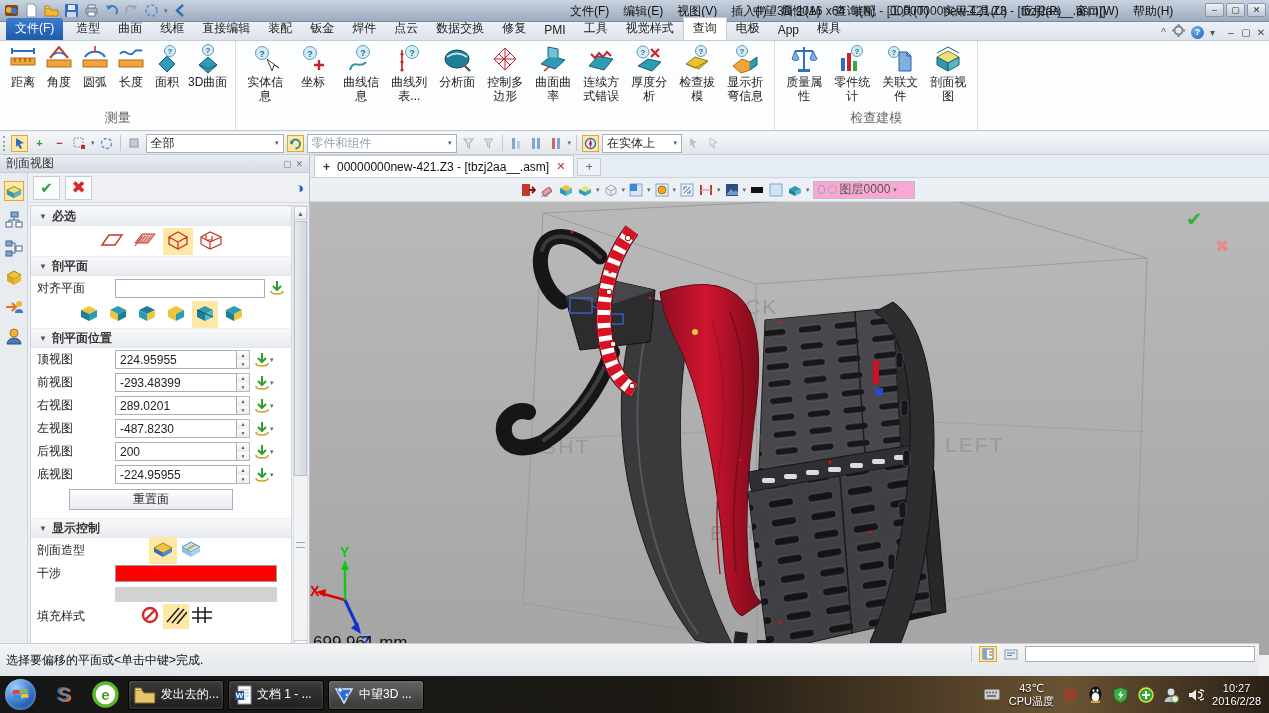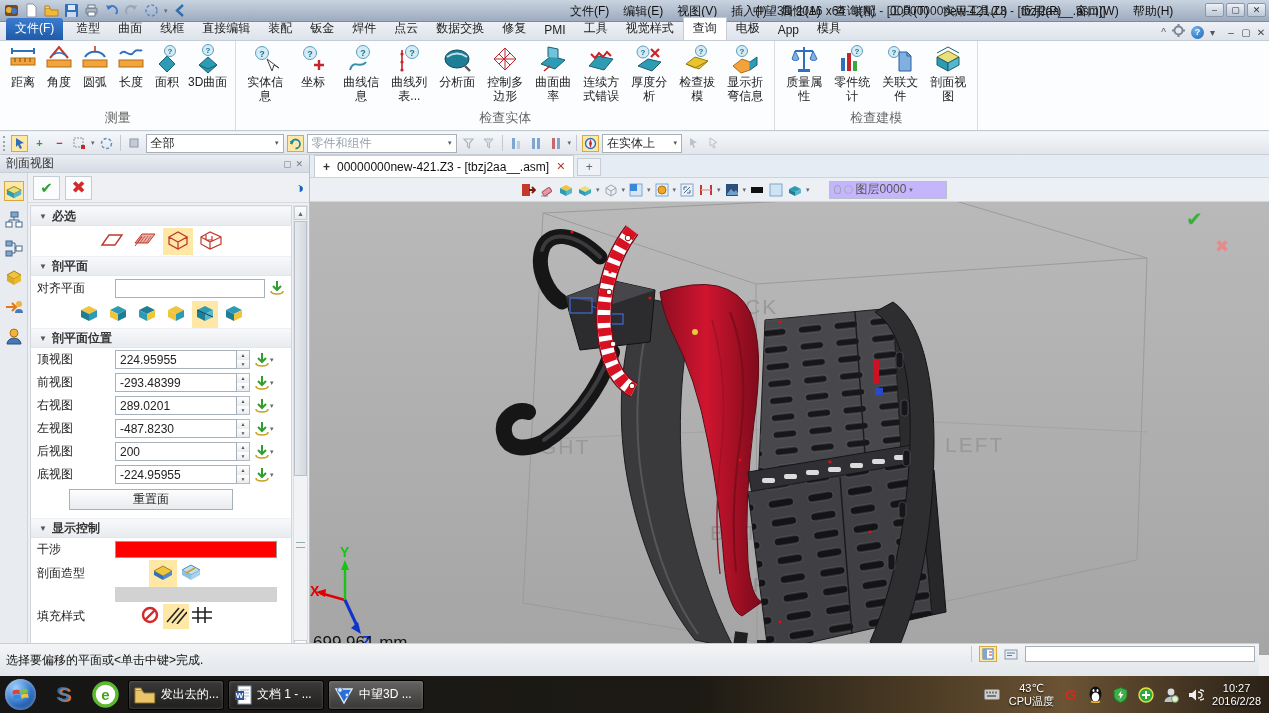--- a/index.html
+++ b/index.html
@@ -75,21 +75,21 @@
 .pscroll .sa{position:absolute;left:0;right:0;height:14px;background:linear-gradient(#fdfdfe,#e7eaee);border:1px solid #c9ced5;font-size:7px;text-align:center;line-height:13px;color:#666}
 .pscroll .thumb{position:absolute;left:0;right:0;top:15px;height:255px;background:linear-gradient(90deg,#e7eaee,#d4d9df);border:1px solid #b9c0c8}
 .grip{position:absolute;left:2px;right:2px;top:336px;height:6px;border-top:1px solid #9aa;border-bottom:1px solid #9aa}
 
 .doctabs{position:absolute;left:310px;top:155px;right:0;height:23px;background:#e6ecf3;border-bottom:1px solid #cdd3da;display:flex;align-items:flex-end;padding-left:4px}
 .dtab{height:22px;background:#fff;border:1px solid #c6ccd4;border-bottom:none;display:flex;align-items:center;gap:7px;padding:0 8px;color:#111}
 .dtab .x{color:#b03a2e;font-size:11px;font-weight:bold}
 .newtab{width:24px;height:18px;margin:0 0 1px 3px;border:1px solid #c6ccd4;background:#eef2f7;color:#667;text-align:center;line-height:16px}
 .vptb{position:absolute;left:310px;top:178px;right:0;height:24px;background:#ecf0f5;border-bottom:1px solid #d0d5db;display:flex;align-items:center;gap:3px;padding-left:210px}
 .vi{width:16px;height:16px;display:inline-block}
-.layercombo{width:118px;height:18px;border:1px solid #b9c0c8;background:#c4b5fd;color:#555;display:flex;align-items:center;gap:3px;padding:0 4px;margin-left:16px}
+.layercombo{width:102px;height:18px;border:1px solid #b9c0c8;background:#f9a8d4;color:#555;display:flex;align-items:center;gap:3px;padding:0 4px;margin-left:0}
 .dotA{width:7px;height:9px;border:1px solid #9aa;border-radius:50% 50% 40% 40%}
 .dotB{width:9px;height:9px;border:1px solid #aab;border-radius:50%}
 .viewport{position:absolute;left:310px;top:202px;right:0;bottom:58px;background:linear-gradient(#b9b9b9,#a5a5a5)}
 .viewport svg{position:absolute;left:0;top:0;width:100%;height:100%}
 
 .statusbar{position:absolute;left:0;right:10px;bottom:37px;height:33px;background:linear-gradient(#f3f4f6,#e3e6ea);border-top:1px solid #c9ced3;display:flex;align-items:center;padding-left:6px;color:#111}
 .sbright{position:absolute;right:4px;top:2px;display:flex;align-items:center;gap:5px}
 .sbi{width:18px;height:16px;display:flex;align-items:center;justify-content:center}
 .sbinput{width:230px;height:16px;border:1px solid #a8b0ba;background:#fff}
 
@@ -359,21 +359,20 @@
         <div class="rbtn">
             <span class="ico"><svg viewBox="0 0 30 30">
                 <circle cx="12" cy="7" r="5.5" fill="#d6ecf5" stroke="#5d9fbf"></circle>
                 <text x="12" y="9.8" font-size="8" text-anchor="middle" fill="#16708e" font-weight="bold">?</text>
                 <path d="M3,22 L12,15 L20,18 L20,26 L11,29 Z" fill="#f2a33c" stroke="#b06f14"></path>
                 <path d="M20,18 L27,13 L27,21 L20,26" fill="#2e9bb5" stroke="#1a5f70"></path>
               </svg></span>
             <span>显示折弯信息</span>
           </div>
       </div>
-      <div class="rglabel">检查实体</div>
     </div>
     <div class="rgroup rg-w">
       <div class="rbtns">
         <div class="rbtn">
             <span class="ico"><svg viewBox="0 0 30 30">
                 <path d="M15,3 v22 M6,7 h18" stroke="#2f6fbe" stroke-width="2" fill="none"></path>
                 <path d="M6,7 l-3,8 a4,3 0 0 0 7,0 Z M24,7 l-3,8 a4,3 0 0 0 7,0 Z" fill="#7fb0e0" stroke="#2f6fbe"></path>
                 <rect x="9" y="25" width="12" height="3" fill="#2f6fbe"></rect>
               </svg></span>
             <span>质量属性</span>
@@ -714,37 +713,37 @@
           <span class="car">▾</span>
         </div>
         <div class="resetrow">
             <span class="reset">重置面</span>
           </div>
 
         <div class="sech" style="margin-top:5px">
             <span class="tri">▼</span>
             <span>显示控制</span>
           </div>
-        <div class="prow" style="height:23px">
-          <span class="lb">干涉</span>
-          <span class="swred"></span>
-        </div>
         <div class="prow">
           <span class="lb" style="width:112px">剖面造型</span>
           <span class="icobox selbox"><svg width="24" height="20" viewBox="0 0 24 20">
                 <path d="M3,9 L12,4 L21,9 L12,14 Z" fill="#f0c43c" stroke="#a8811a"></path>
                 <path d="M3,9 v4 L12,18 v-4 Z" fill="#2f6fbe"></path>
                 <path d="M21,9 v4 L12,18 v-4 Z" fill="#4a8ad0"></path>
               </svg></span>
           <span class="icobox"><svg width="24" height="20" viewBox="0 0 24 20">
                 <path d="M3,8 L12,3 L21,8 L12,13 Z" fill="#bfe0ef" stroke="#4a8ad0"></path>
                 <path d="M3,8 v5 L12,18 v-5 Z" fill="#8ec3e0"></path>
                 <path d="M21,8 v5 L12,18 v-5 Z" fill="#a9d2e8"></path>
                 <path d="M7,11 L16,6" stroke="#c9a227" stroke-width="1.6"></path>
               </svg></span>
+        </div>
+        <div class="prow" style="height:23px">
+          <span class="lb">干涉</span>
+          <span class="swred"></span>
         </div>
         <div class="prow" style="height:19px;padding:0">
             <span class="swgray"></span>
           </div>
         <div class="prow">
           <span class="lb" style="width:100px">填充样式</span>
           <span class="icobox"><svg width="22" height="18" viewBox="0 0 22 18">
                 <circle cx="11" cy="9" r="7" fill="none" stroke="#d42a2a" stroke-width="2.4"></circle>
                 <line x1="6" y1="14" x2="16" y2="4" stroke="#d42a2a" stroke-width="2.4"></line>
               </svg></span>

